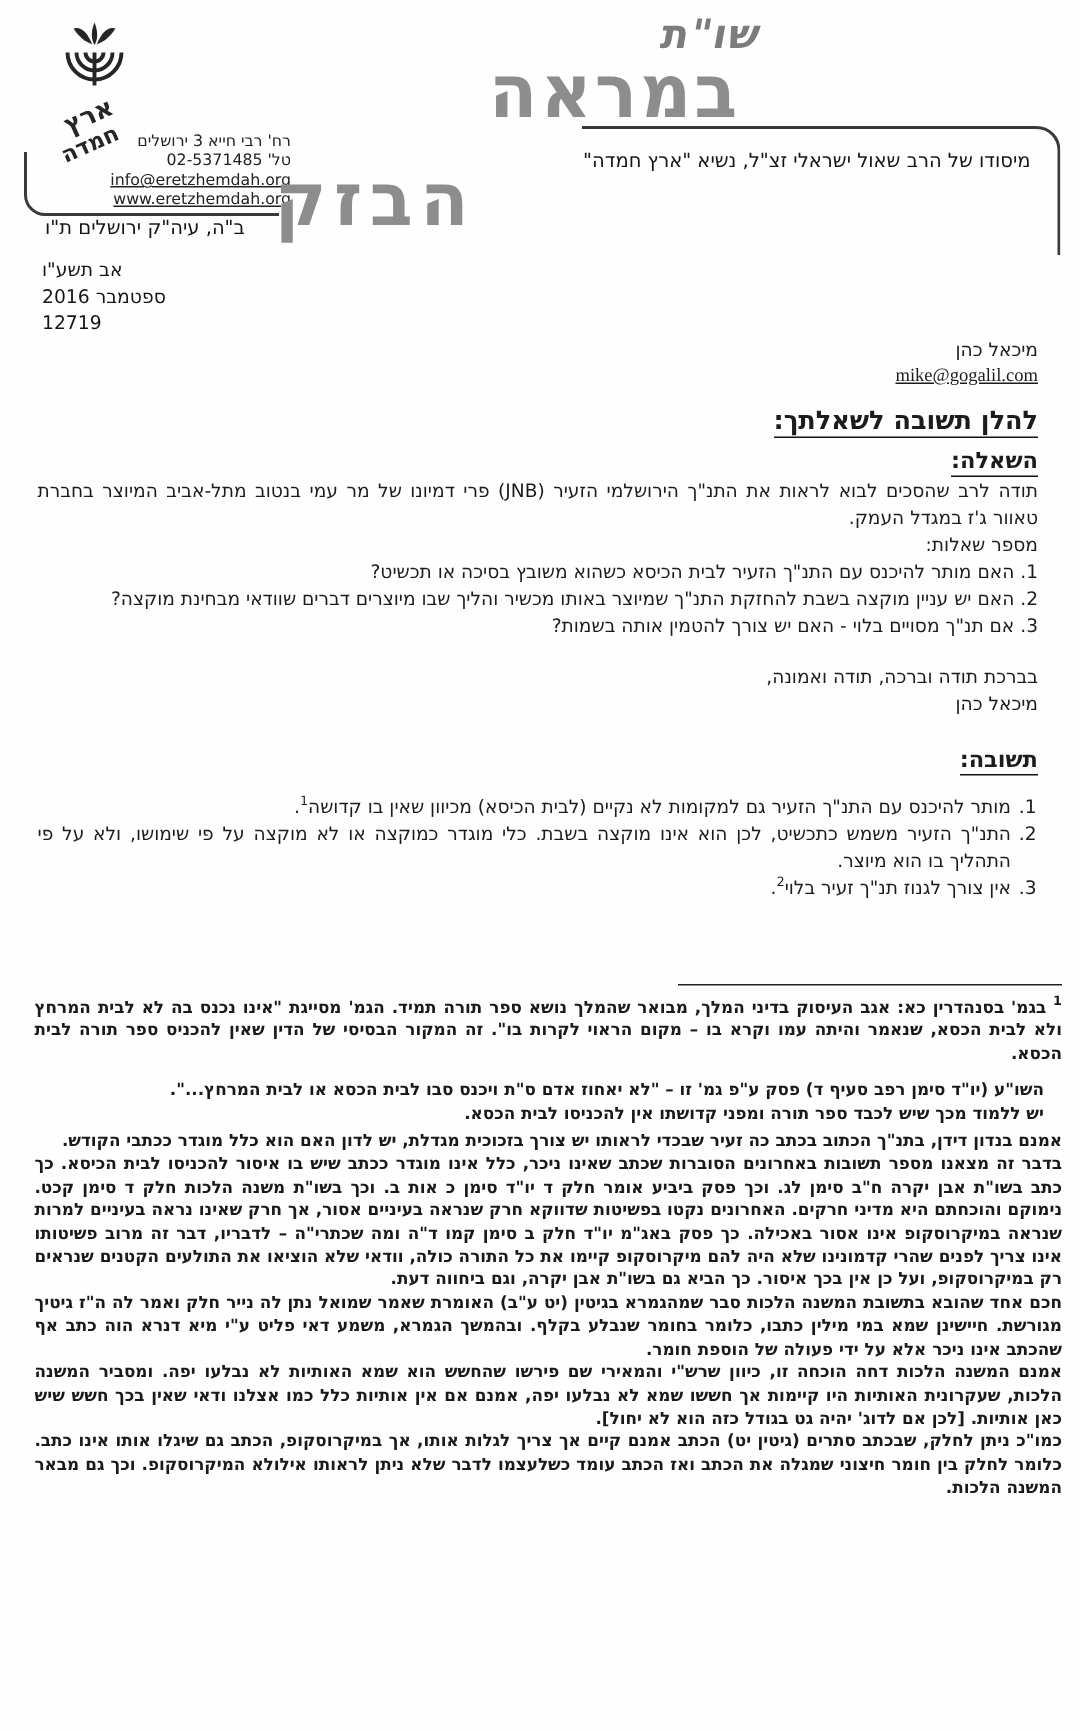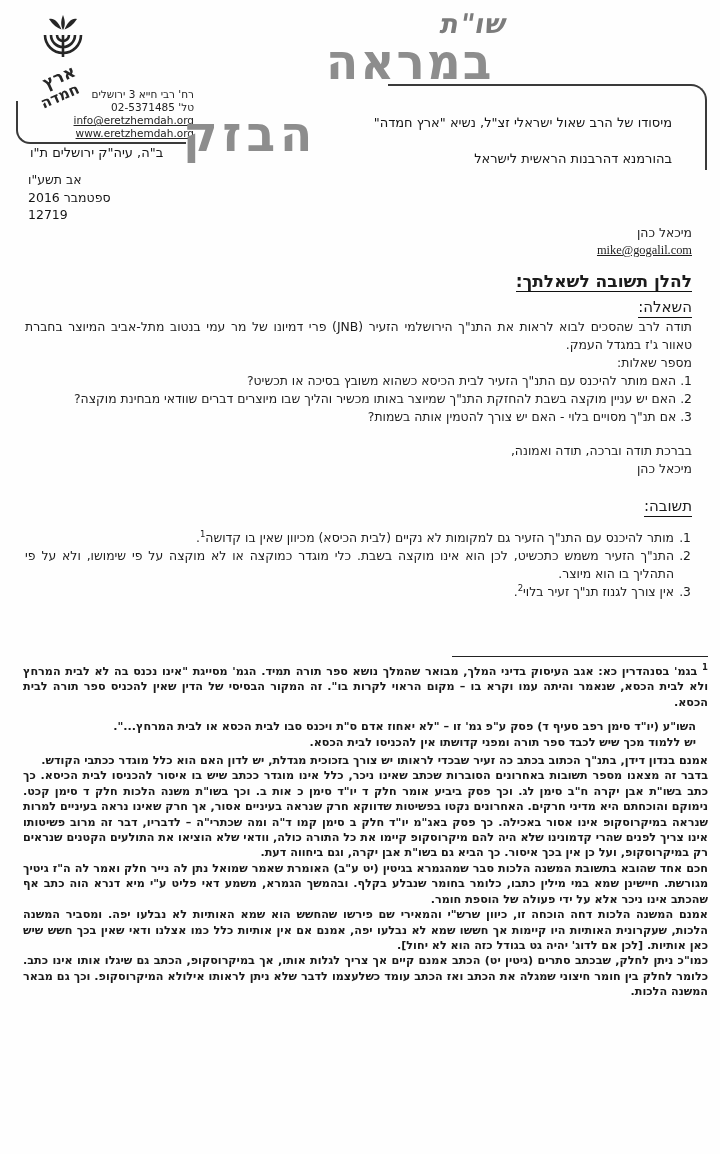--- a/index.html
+++ b/index.html
@@ -22,35 +22,35 @@
     border-top:2px solid #3a3a3a;border-right:2px solid #3a3a3a;
     border-top-right-radius:16px;}
   .t-shut{position:absolute;left:441px;top:8px;font-size:27px;font-weight:bold;
     color:#7c7c7c;transform:skewX(-10deg);letter-spacing:1px;}
   .t-word1{position:absolute;left:326px;top:34px;font-size:47px;font-weight:bold;
     color:#8d8d8d;letter-spacing:2px;transform:scaleY(1.05);}
   .t-word2{position:absolute;left:183px;top:106px;font-size:47px;font-weight:bold;
     color:#8d8d8d;letter-spacing:5px;transform:scaleY(1.05);}
   .subtitle{position:absolute;right:32px;top:97px;direction:rtl;text-align:right;
     font-size:13px;line-height:20px;color:#151515;}
-  .subtitle p{margin:16px;}
+  .subtitle p{margin:1px;}
   .blessing{position:absolute;left:30px;top:145px;direction:rtl;text-align:left;
     font-size:13px;color:#151515;margin:0;}
   .dates{position:absolute;left:28px;top:171px;direction:ltr;text-align:left;
     font-size:12.5px;line-height:17.5px;color:#151515;}
   .dates p{margin:0;}
   
   .main{position:absolute;left:25px;right:28px;top:224px;direction:rtl;text-align:right;
     font-size:12.4px;line-height:18px;}
   .main p{margin:0;}
   .recipient{line-height:17px;margin-bottom:0;}
   .recipient .mail{font-family:"Liberation Serif","DejaVu Serif",serif;text-decoration:underline;}
   .h-intro{display:inline-block;margin-top:13px;font-size:17px;font-weight:bold;
     border-bottom:1.6px solid #111;padding-bottom:1px;}
-  .h-big{display:inline-block;margin-top:6px;font-size:15px;font-weight:normal;
+  .h-big{display:inline-block;margin-top:6px;font-size:15px;font-weight:bold;
     border-bottom:1.6px solid #111;padding-bottom:1px;}
   .greeting{margin-top:10px !important;}
   .jst{text-align:justify;}
   .closing{margin-top:16px !important;}
   .h-answer-wrap{margin-top:13px !important;}
   .ans-list{margin-top:12px;}
   .ans{position:relative;padding-right:18px;text-align:justify;}
   .ans .num{position:absolute;right:1px;top:0;}
   sup{font-size:8.5px;line-height:0;vertical-align:super;}
   
@@ -91,21 +91,20 @@
   </div>
   <div class="left-bracket"></div>
 
   <div class="t-shut">שו"ת</div>
   <div class="t-word1">במראה</div>
   <div class="t-word2">הבזק</div>
   <div class="right-bracket"></div>
 
   <div class="subtitle">
     <p>מיסודו של הרב שאול ישראלי זצ"ל, נשיא "ארץ חמדה"</p>
-    <p>בהורמנא דהרבנות הראשית לישראל</p>
   </div>
 
   <p class="blessing">ב"ה, עיה"ק ירושלים ת"ו</p>
 
   <div class="dates">
     <p>אב תשע"ו</p>
     <p>ספטמבר 2016</p>
     <p>12719</p>
   </div>
 

